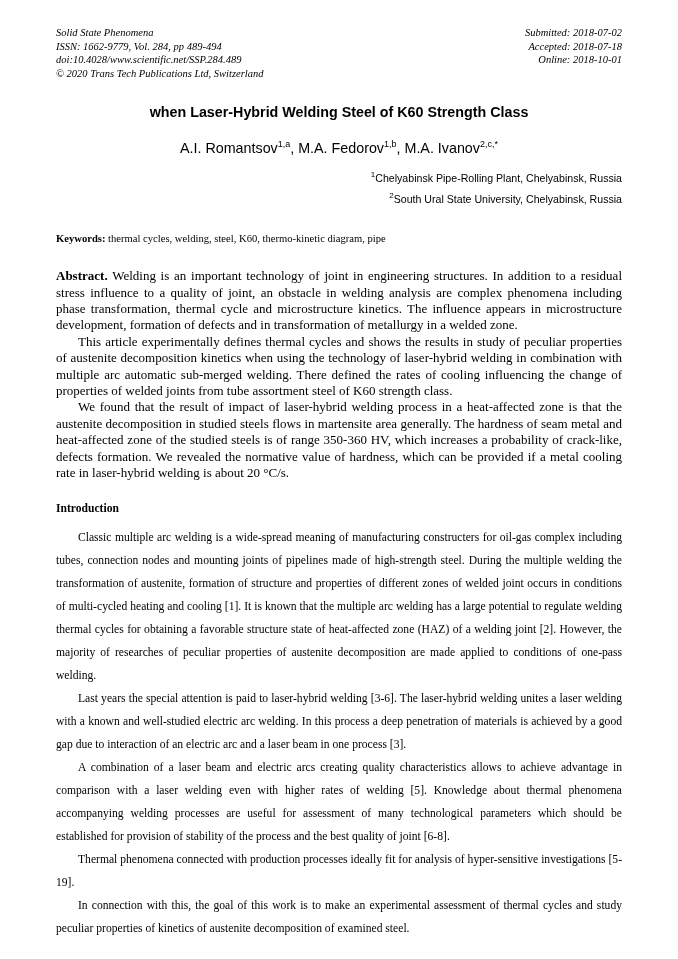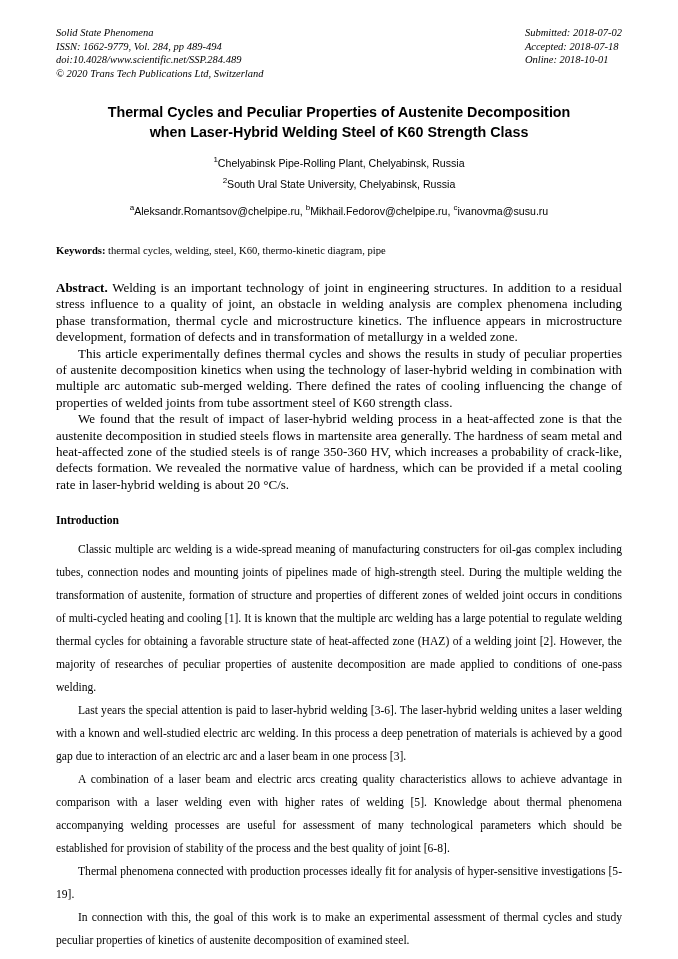--- a/index.html
+++ b/index.html
@@ -25,21 +25,21 @@
   
   .header {
     display: flex;
     justify-content: space-between;
     align-items: flex-start;
     font-style: italic;
     font-size: 10.5px;
     line-height: 13.6px;
   }
   .header .left { text-align: left; }
-  .header .right { text-align: left; }
+  .header .right { text-align: right; }
   .header .line { white-space: nowrap; }
 
   
   .title {
     margin-top: 22px;
     text-align: center;
     font-family: "Liberation Sans", sans-serif;
     font-weight: bold;
     font-size: 14.3px;
     line-height: 20px;
@@ -51,21 +51,21 @@
     margin-top: 13px;
     text-align: center;
     font-family: "Liberation Sans", sans-serif;
     font-size: 14.3px;
     line-height: 18px;
   }
   .authors sup { font-size: 9px; vertical-align: super; }
 
   .affil {
     margin-top: 9px;
-    text-align: center;
+    text-align: right;
     font-family: "Liberation Sans", sans-serif;
     font-size: 10.6px;
     line-height: 17px;
   }
   .affil sup { font-size: 8px; vertical-align: super; }
   .affil .row { display: block; }
 
   .emails {
     margin-top: 8px;
     text-align: center;
@@ -124,33 +124,32 @@
       <div class="line">© 2020 Trans Tech Publications Ltd, Switzerland</div>
     </div>
     <div class="right">
       <div class="line">Submitted: 2018-07-02</div>
       <div class="line">Accepted: 2018-07-18</div>
       <div class="line">Online: 2018-10-01</div>
     </div>
   </div>
 
   <div class="title">
-    <span class="l1">Thermal Cycles and Peculiar Properties of Austenite Decomposition</span>
     <span class="l2">when Laser-Hybrid Welding Steel of K60 Strength Class</span>
   </div>
 
+  <div class="authors">
+    <span>A.I. Romantsov</span><sup>1,a</sup><span>, </span><span>M.A. Fedorov</span><sup>1,b</sup><span>, </span><span>M.A. Ivanov</span><sup>2,c,*</sup>
+  </div>
 
   <div class="affil">
     <span class="row"><sup>1</sup><span>Chelyabinsk Pipe-Rolling Plant, Chelyabinsk, Russia</span></span>
     <span class="row"><sup>2</sup><span>South Ural State University, Chelyabinsk, Russia</span></span>
   </div>
 
-  <div class="emails">
-    <sup>a</sup><span>Aleksandr.Romantsov@chelpipe.ru, </span><sup>b</sup><span>Mikhail.Fedorov@chelpipe.ru, </span><sup>c</sup><span>ivanovma@susu.ru</span>
-  </div>
 
   <div class="keywords">
     <span class="kw-label">Keywords:</span><span> thermal cycles, welding, steel, K60, thermo-kinetic diagram, pipe</span>
   </div>
 
   <div class="abstract">
     <p><span class="ab-label">Abstract.</span><span> Welding is an important technology of joint in engineering structures. In addition to a residual stress influence to a quality of joint, an obstacle in welding analysis are complex phenomena including phase transformation, thermal cycle and microstructure kinetics. The influence appears in microstructure development, formation of defects and in transformation of metallurgy in a welded zone.</span></p>
     <p class="indent">This article experimentally defines thermal cycles and shows the results in study of peculiar properties of austenite decomposition kinetics when using the technology of laser-hybrid welding in combination with multiple arc automatic sub-merged welding. There defined the rates of cooling influencing the change of properties of welded joints from tube assortment steel of K60 strength class.</p>
     <p class="indent">We found that the result of impact of laser-hybrid welding process in a heat-affected zone is that the austenite decomposition in studied steels flows in martensite area generally. The hardness of seam metal and heat-affected zone of the studied steels is of range 350-360 HV, which increases a probability of crack-like, defects formation. We revealed the normative value of hardness, which can be provided if a metal cooling rate in laser-hybrid welding is about 20 °C/s.</p>
   </div>

